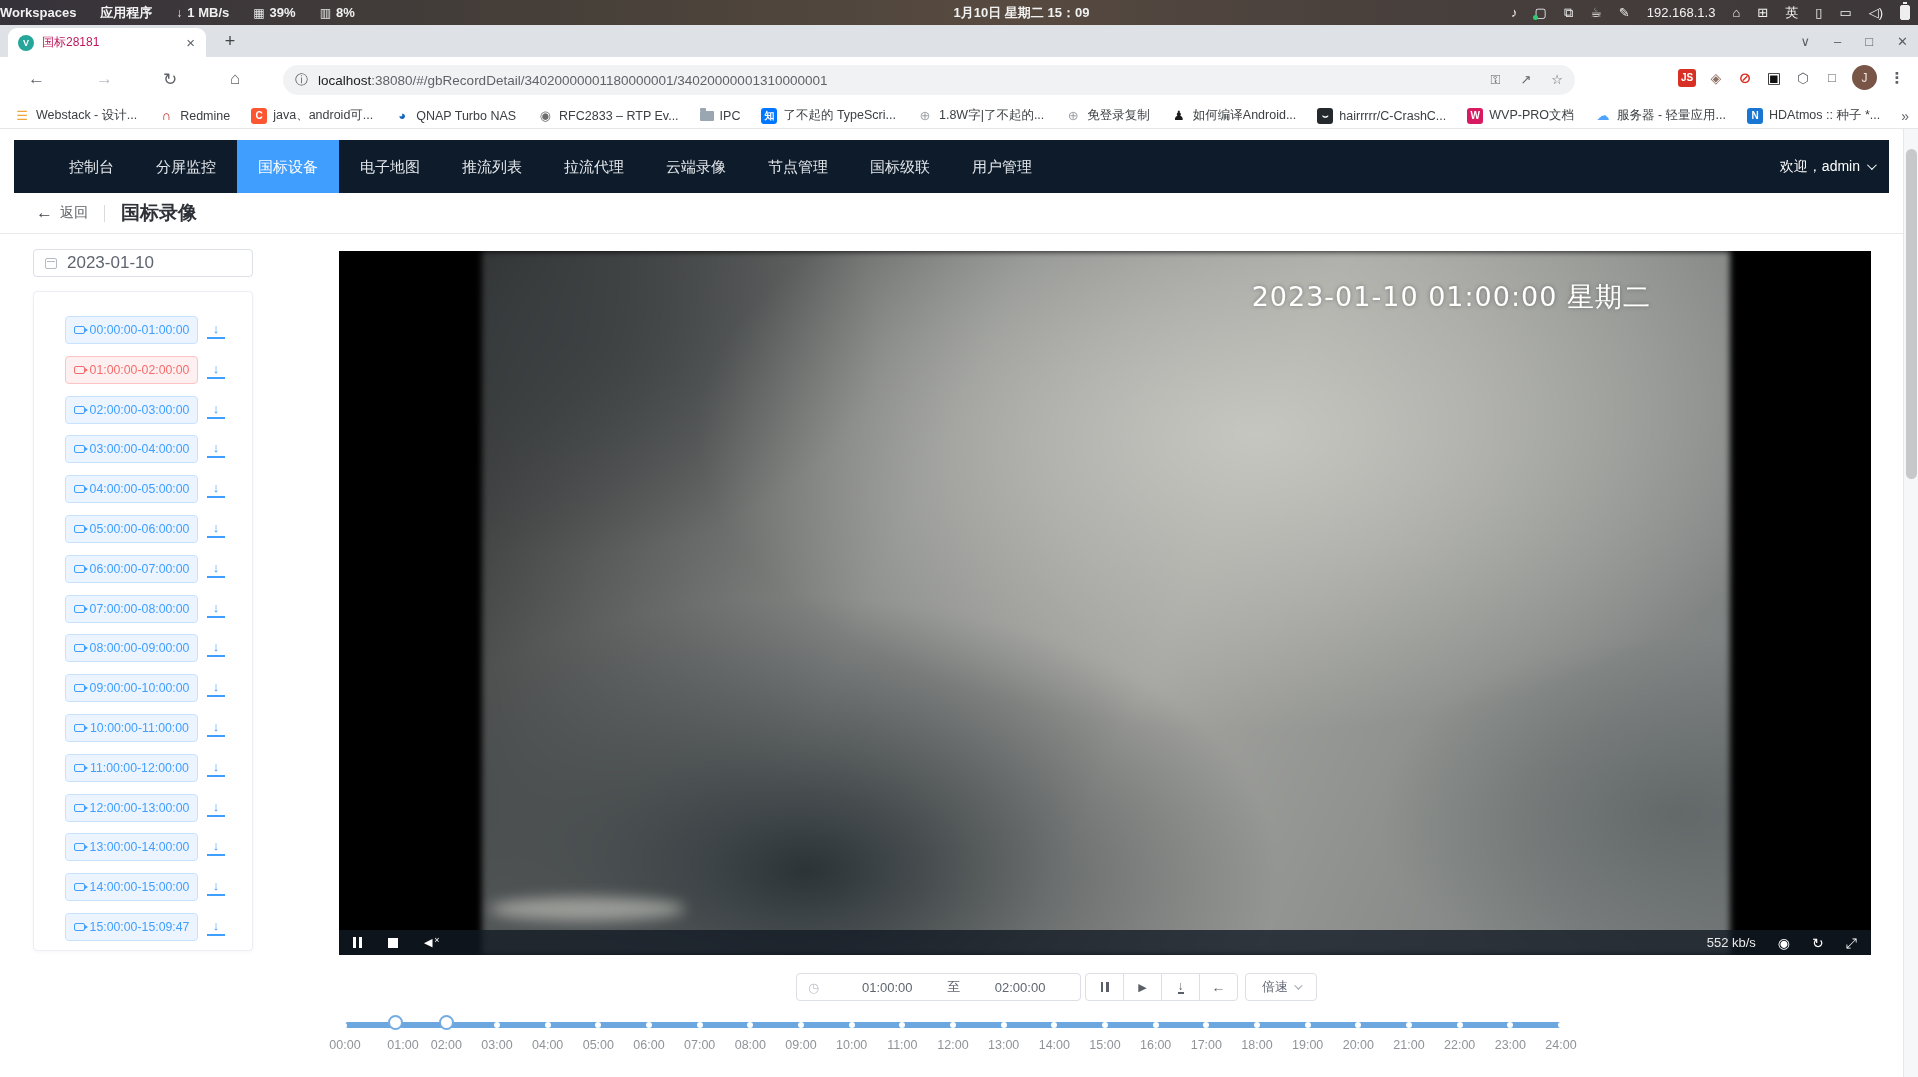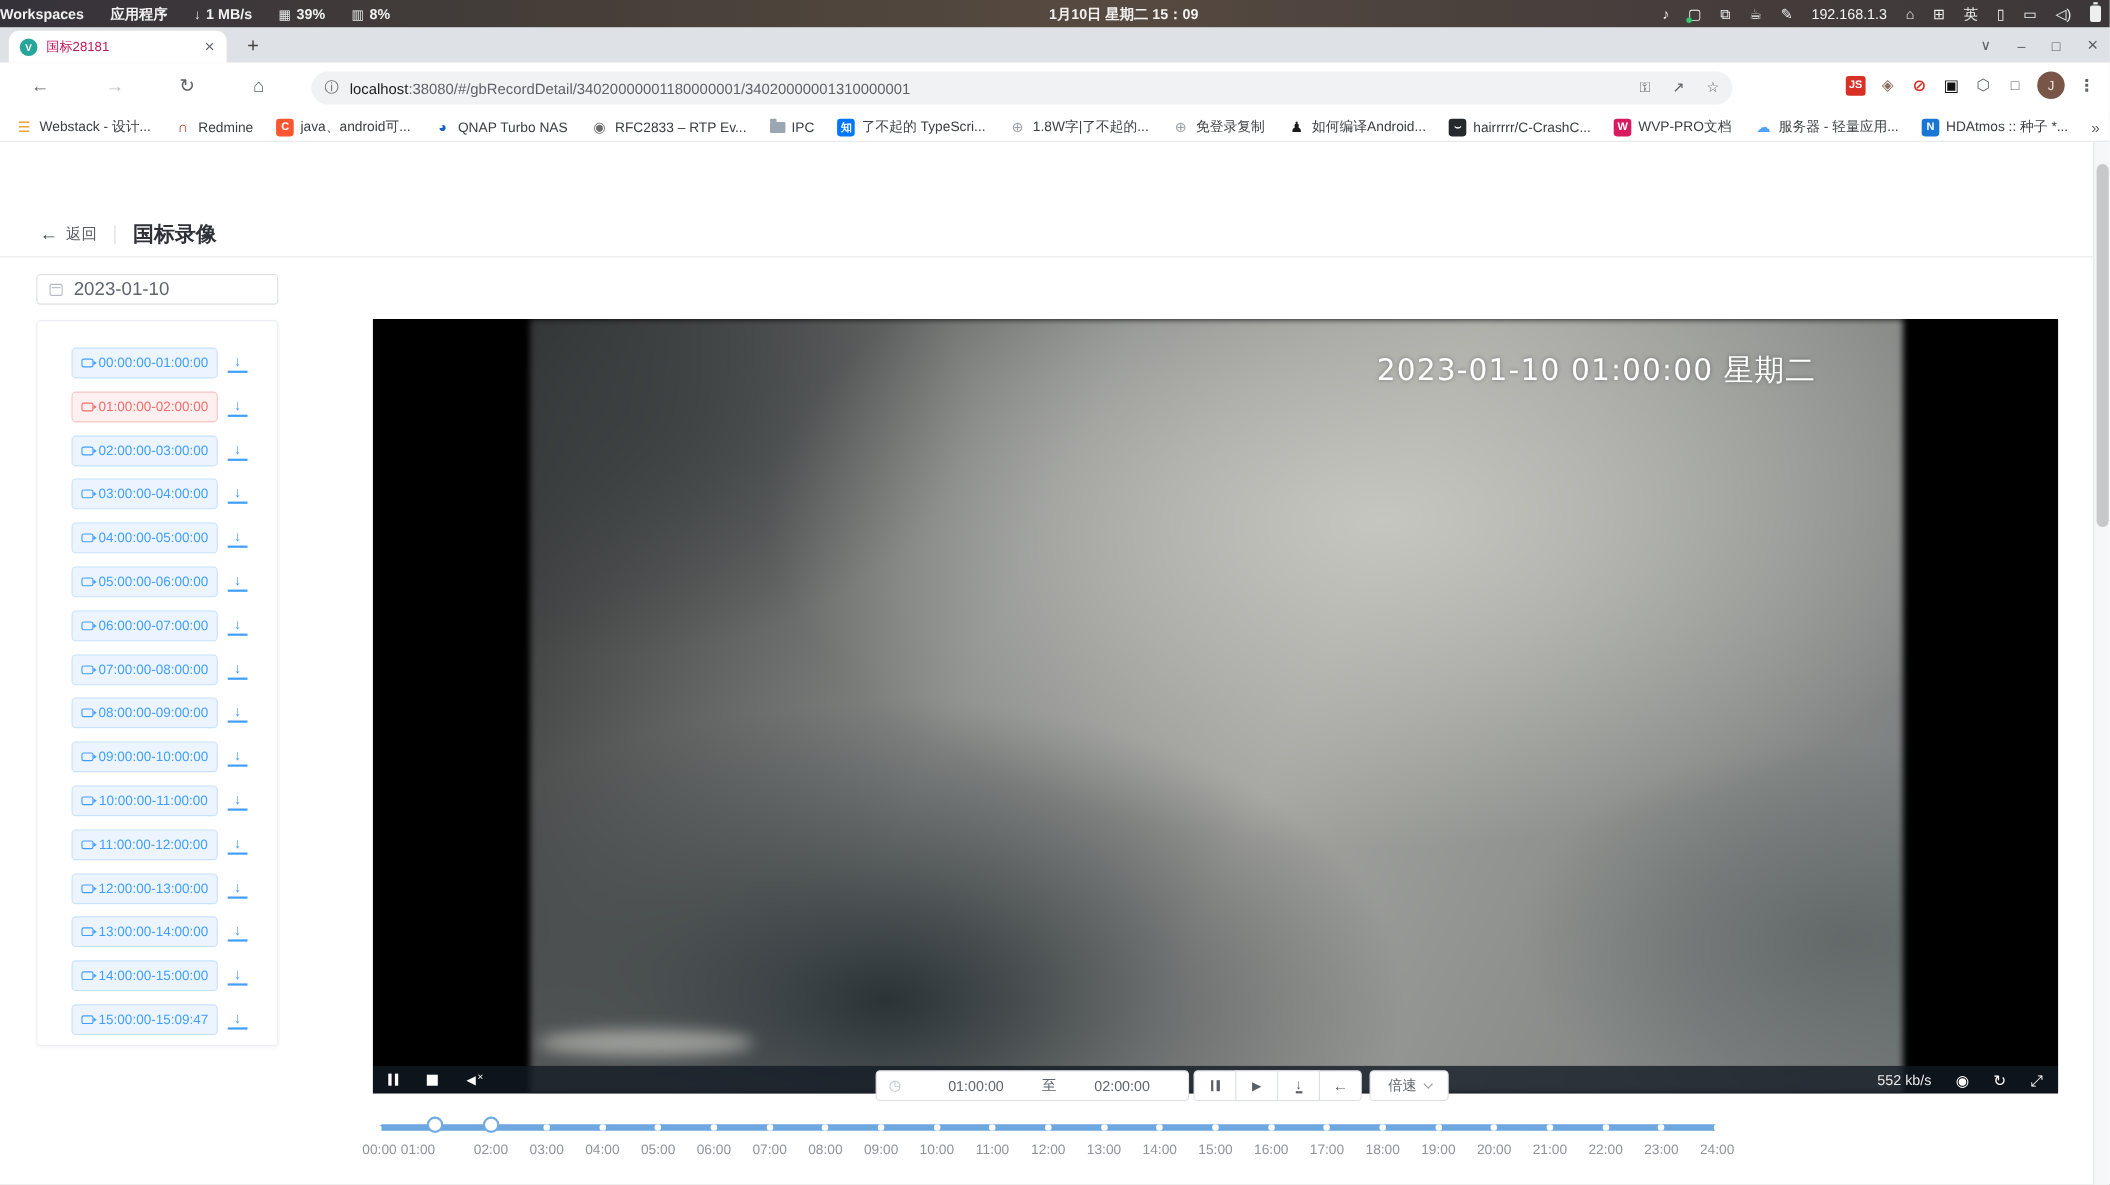--- a/index.html
+++ b/index.html
@@ -93,21 +93,21 @@
     display:flex; align-items:center; justify-content:center; gap:5px; cursor:pointer; }
   .pill.primary { background:#ecf5ff; border:1px solid #c6e2ff; color:#409eff; }
   .pill.danger { background:#fef0f0; border:1px solid #fbc4c4; color:#f56c6c; }
   .cam { width:11px; height:8px; border:1.1px solid currentColor; border-radius:2px; position:relative; flex:none; }
   .cam:after { content:""; position:absolute; right:-4px; top:1px; border-left:3.5px solid currentColor;
     border-top:2.5px solid transparent; border-bottom:2.5px solid transparent; }
   .dl { position:absolute; left:173px; top:5px; width:18px; height:18px; color:#409eff; font-size:13px; font-weight:bold;
     text-align:center; line-height:15px; border-bottom:2px solid #409eff; cursor:pointer; }
 
   
-  .player { position:absolute; left:339px; top:122px; width:1532px; height:704px; background:#000; overflow:hidden;margin-top:39px; }
+  .player { position:absolute; left:339px; top:122px; width:1532px; height:704px; background:#000; overflow:hidden; }
   .video { position:absolute; left:143px; top:0; width:1248px; height:704px; filter:blur(3px);
     background:
       radial-gradient(900px 480px at 62% 26%, rgba(202,202,196,0.9), rgba(160,161,158,0) 62%),
       radial-gradient(760px 440px at 26% 88%, rgba(38,46,50,0.95), rgba(38,46,50,0) 62%),
       radial-gradient(560px 380px at 6% 12%, rgba(58,62,64,0.8), rgba(58,62,64,0) 58%),
       radial-gradient(500px 300px at 96% 80%, rgba(88,95,96,0.7), rgba(88,95,96,0) 60%),
       linear-gradient(115deg,#70747666 0%,#8a8c8a 35%,#a3a39f 55%,#8d908d 75%,#767a7b 100%); }
   .watermark { position:absolute; left:150px; top:646px; width:196px; height:24px; background:rgba(218,218,210,0.55);
     border-radius:50%; filter:blur(7px); }
   .osd-time { position:absolute; right:220px; top:28px; color:#fff; font-size:27px; letter-spacing:1px;
@@ -289,20 +289,32 @@
         <span class="bm-label">HDAtmos :: 种子 *...</span>
       </span>
       <span class="bm-more">»</span>
   </div>
 
   <div class="page">
     <div class="scrollbar">
       <div class="scroll-thumb"></div>
     </div>
 
+    <div class="appnav">
+        <div class="nav-item">控制台</div>
+        <div class="nav-item">分屏监控</div>
+        <div class="nav-item active">国标设备</div>
+        <div class="nav-item">电子地图</div>
+        <div class="nav-item">推流列表</div>
+        <div class="nav-item">拉流代理</div>
+        <div class="nav-item">云端录像</div>
+        <div class="nav-item">节点管理</div>
+        <div class="nav-item">国标级联</div>
+        <div class="nav-item">用户管理</div>
+      </div>
     <div class="welcome">
       <span>欢迎，admin</span>
         <span class="chev"></span>
     </div>
 
     <div class="subheader">
       <span class="back-arrow">←</span>
       <span class="back-label">返回</span>
       <span class="sub-div"></span>
       <span class="page-title">国标录像</span>
@@ -472,21 +484,21 @@
     <div class="speedbtn">
       <span>倍速</span>
         <span class="chev-g"></span>
     </div>
 
     <div class="timeline">
       <div class="track"></div>
     <div class="tdot" style="left: -3px; width: 5px; height: 5px; top: 8.5px;"></div>
         <div class="tlabel" style="left: 0px;">00:00</div>
         <div class="thandle" style="left: 43.1667px;"></div>
-        <div class="tlabel" style="left: 35px;">01:00</div>
+        <div class="tlabel" style="left: 58px;">01:00</div>
         <div class="thandle" style="left: 93.8333px;"></div>
         <div class="tlabel" style="left: 101.333px;">02:00</div>
         <div class="tdot" style="left: 149px;"></div>
         <div class="tlabel" style="left: 152px;">03:00</div>
         <div class="tdot" style="left: 199.667px;"></div>
         <div class="tlabel" style="left: 202.667px;">04:00</div>
         <div class="tdot" style="left: 250.333px;"></div>
         <div class="tlabel" style="left: 253.333px;">05:00</div>
         <div class="tdot" style="left: 301px;"></div>
         <div class="tlabel" style="left: 304px;">06:00</div>

